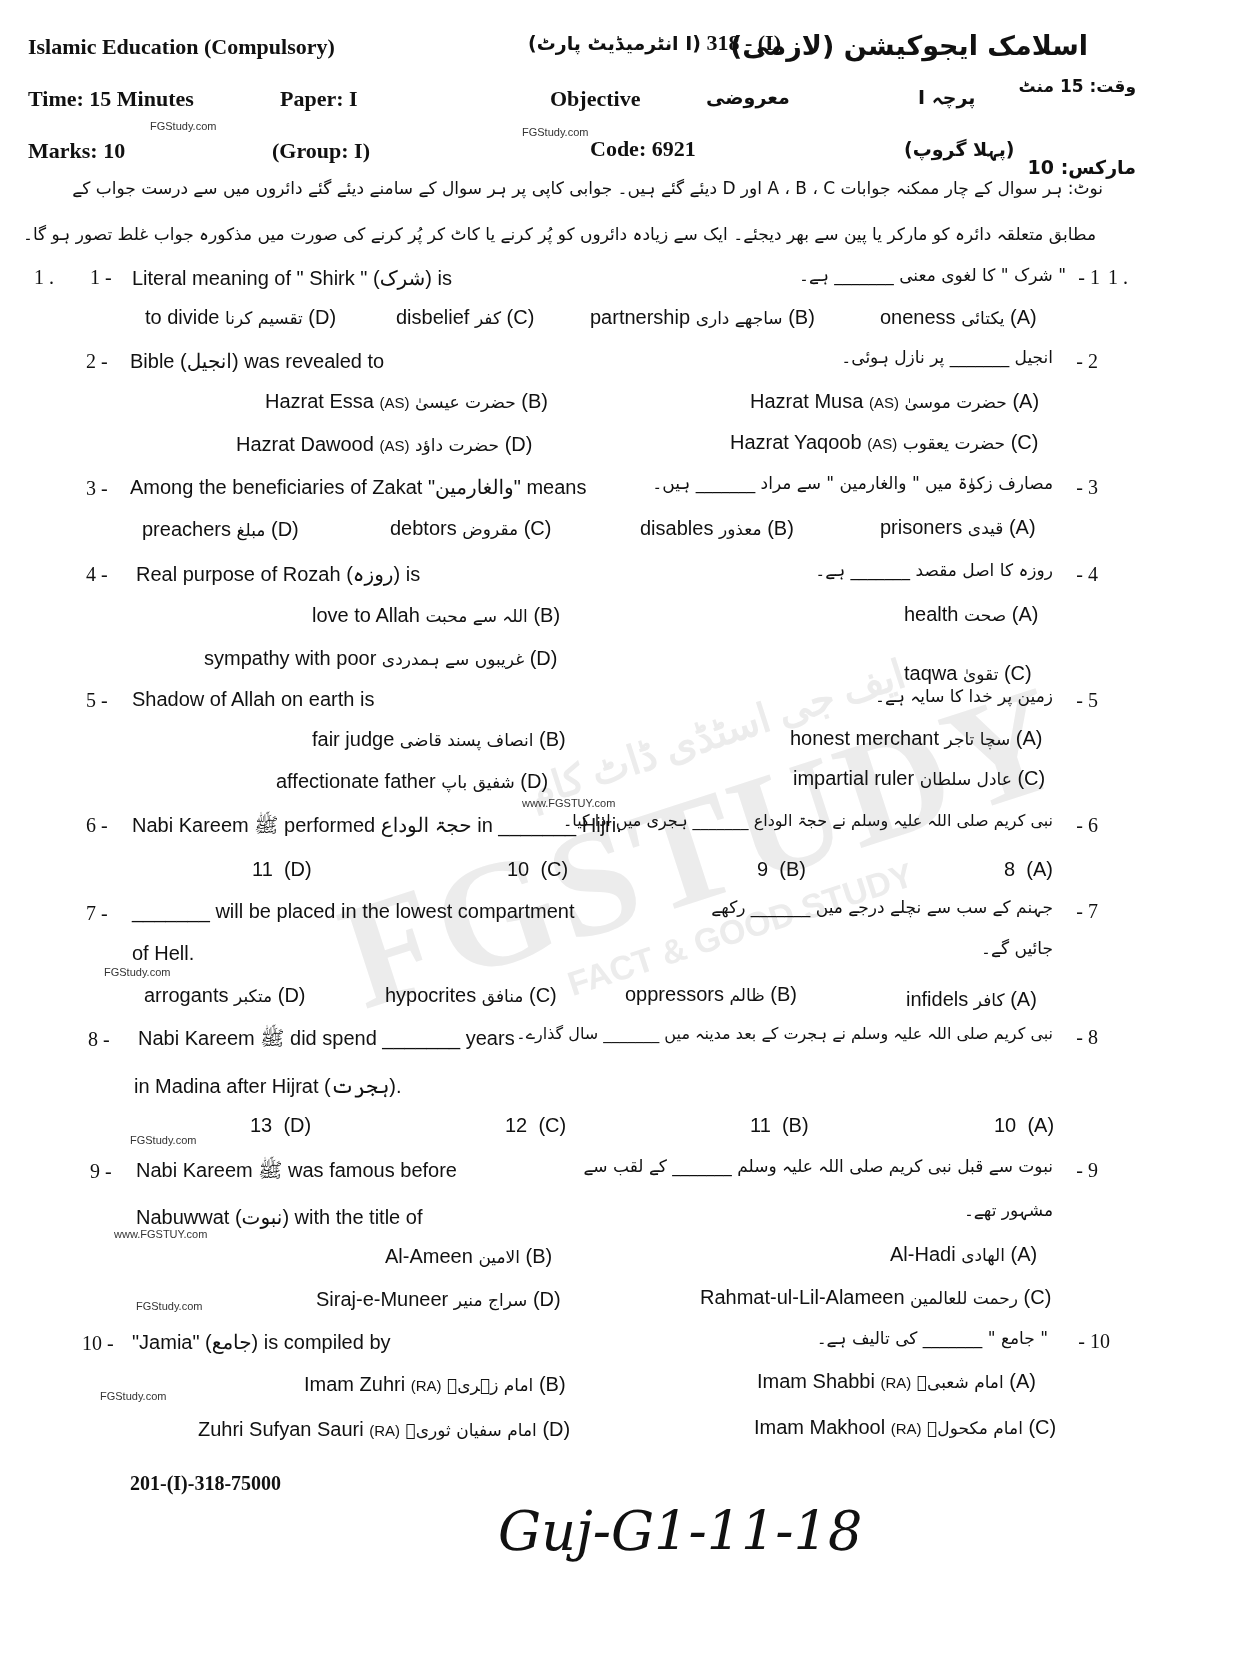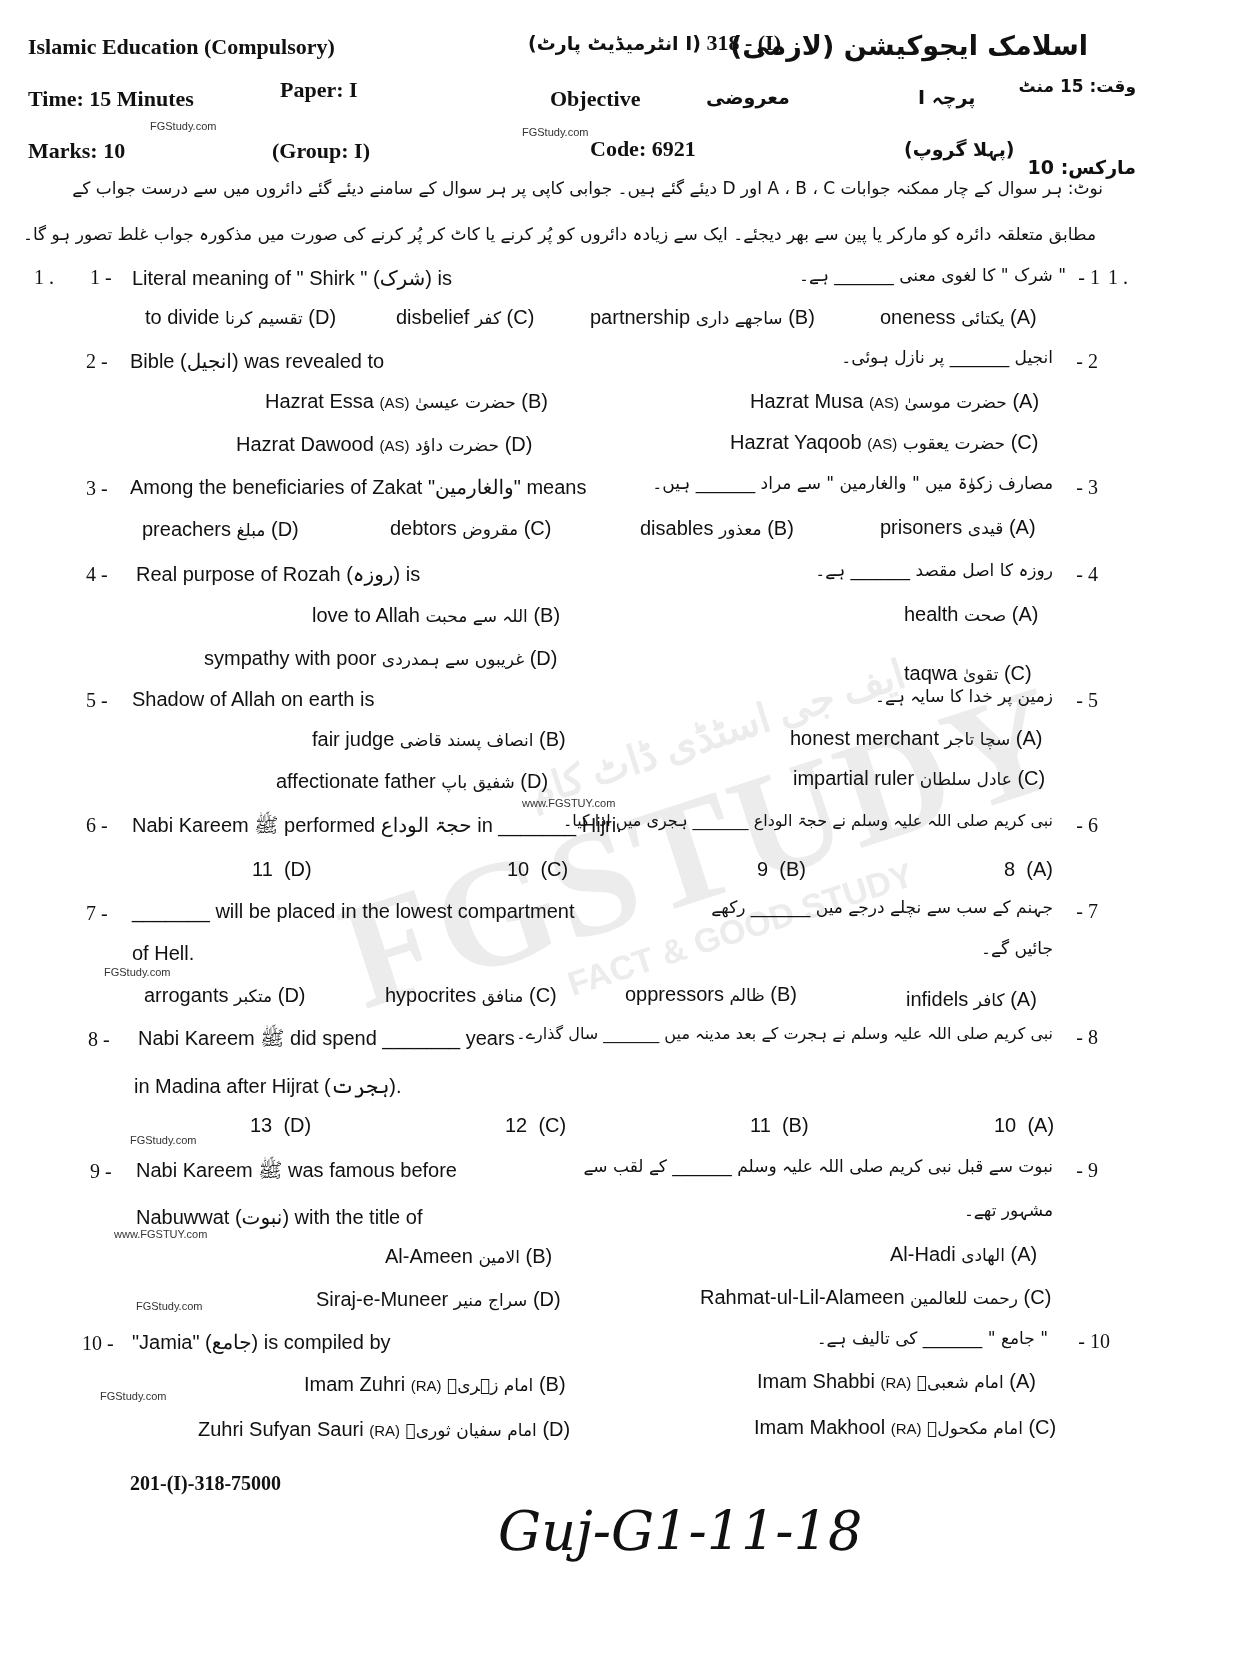--- a/index.html
+++ b/index.html
@@ -24,21 +24,21 @@
 <div class="wm urdu" style="left:520px;top:710px;font-size:40px;transform:rotate(-18deg);">ایف جی اسٹڈی ڈاٹ کام</div>
 
 <div class="abs serif hdr" style="left:28px;top:34px;">Islamic Education (Compulsory)</div>
 <div class="abs serif hdr" style="left:528px;top:30px;">
   <span class="urdu" style="font-size:19px;">(انٹرمیڈیٹ پارٹ I)</span>
   <span>318 - (I)</span>
 </div>
 <div class="abs serif urdu hdr" style="right:160px;top:30px;font-size:27px;">اسلامک ایجوکیشن (لازمی)</div>
 
 <div class="abs serif hdr" style="left:28px;top:86px;">Time: 15 Minutes</div>
-<div class="abs serif hdr" style="left:280px;top:77px;">Paper: I</div>
+<div class="abs serif hdr" style="left:280px;top:86px;">Paper: I</div>
 <div class="abs serif hdr" style="left:550px;top:86px;">Objective</div>
 <div class="abs serif urdu" style="left:706px;top:86px;font-size:19px;">معروضی</div>
 <div class="abs serif urdu" style="left:918px;top:86px;font-size:19px;">پرچہ I</div>
 <div class="abs serif urdu" style="right:112px;top:76px;font-size:17px;">وقت: 15 منٹ</div>
 
 <div class="abs small" style="left:150px;top:120px;">FGStudy.com</div>
 <div class="abs small" style="left:522px;top:126px;">FGStudy.com</div>
 
 <div class="abs serif hdr" style="left:28px;top:138px;">Marks: 10</div>
 <div class="abs serif hdr" style="left:272px;top:138px;">(Group: I)</div>

